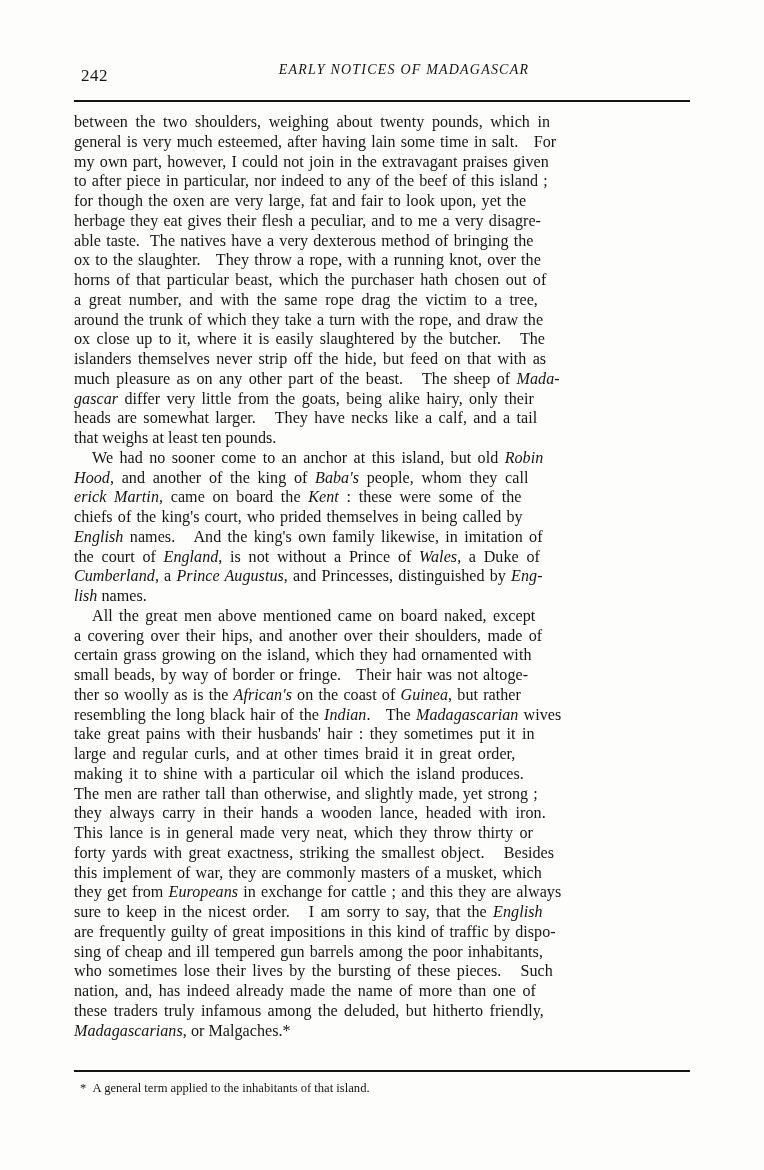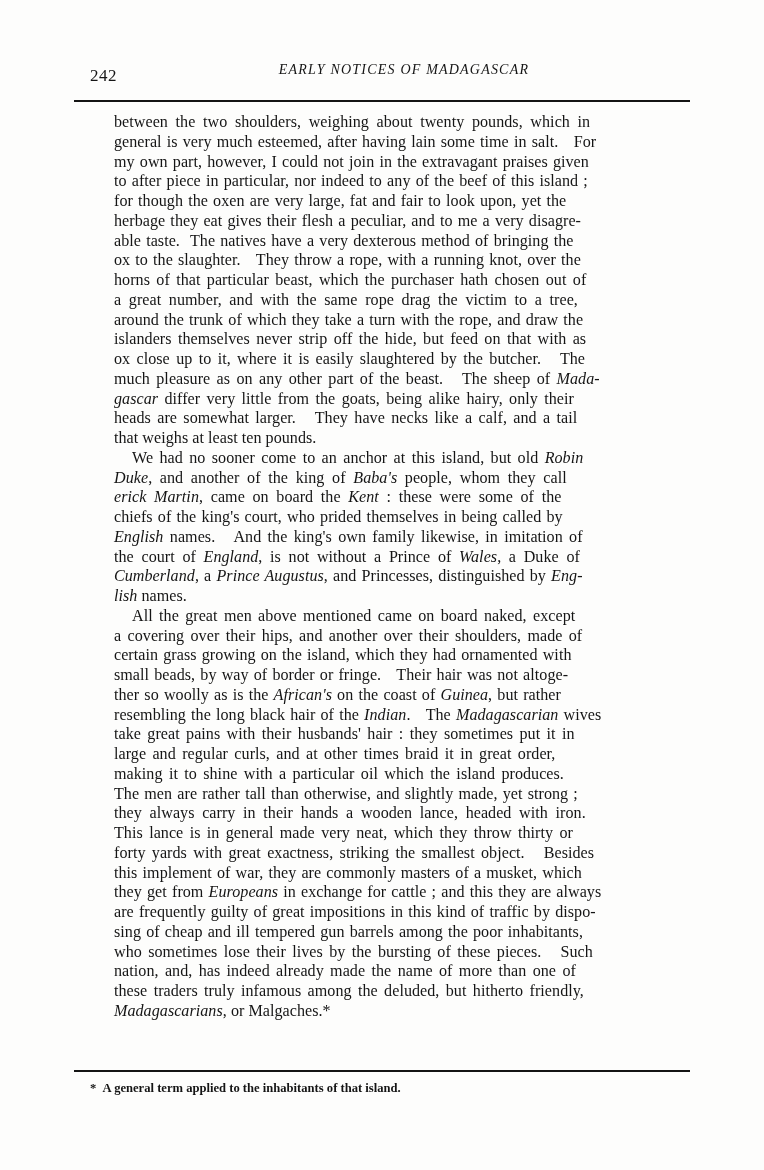--- a/index.html
+++ b/index.html
@@ -22,21 +22,21 @@
   
   #header {
     position: absolute;
     left: 74px;
     top: 62px;
     width: 616px;
     height: 30px;
   }
   #folio {
     position: absolute;
-    left: 16px;
+    left: 7px;
     top: 4px;
     font-size: 17px;
     letter-spacing: 0.5px;
     font-family: "Liberation Serif", "DejaVu Serif", serif;
   }
   #running-title {
     position: absolute;
     left: 0;
     right: 0;
     top: 0;
@@ -79,47 +79,45 @@
     height: 19.75px;
     line-height: 19.75px;
     font-size: 16.1px;
     white-space: nowrap;
     letter-spacing: 0.04px;
   }
   
   .line > .j {
     display: inline-block;
     width: 616px;
-    margin-left: 40px;
   }
   .line.flush > .j {
     width: auto;
   }
   .indent {
     display: inline-block;
     width: 18px;
   }
   i {
     font-style: italic;
   }
   
   .sp1 { word-spacing: 1.1px; }
   .sp2 { word-spacing: 2.3px; }
   .sp3 { word-spacing: 3.6px; }
 
   
   #footnote {
     position: absolute;
-    left: 74px;
+    left: 64px;
     top: 1080px;
     width: 616px;
     font-size: 12.6px;
     line-height: 16px;
     white-space: nowrap;
-    font-weight: bold;
   }
   #footnote .fn-indent {
     display: inline-block;
     width: 16px;
   }
   .fn-star {
     font-size: 12.6px;
   }
 </style>
 </head>
@@ -140,31 +138,31 @@
       <span class="line"><span class="j sp1">general is very much esteemed, after having lain some time in salt.&nbsp;&nbsp; For</span></span>
       <span class="line"><span class="j sp1">my own part, however, I could not join  in the extravagant praises  given</span></span>
       <span class="line"><span class="j sp1">to after piece in particular, nor  indeed  to any of  the beef of  this island ;</span></span>
       <span class="line"><span class="j sp1">for though  the  oxen are  very  large, fat and  fair to look upon,  yet the</span></span>
       <span class="line"><span class="j sp1">herbage they eat  gives their flesh a peculiar, and to me  a  very disagre-</span></span>
       <span class="line"><span class="j sp1">able taste.&nbsp; The natives have a  very dexterous  method  of bringing the</span></span>
       <span class="line"><span class="j sp1">ox to the slaughter.&nbsp;&nbsp; They throw a rope, with a running knot, over the</span></span>
       <span class="line"><span class="j sp2">horns of that particular beast,  which the  purchaser  hath chosen  out of</span></span>
       <span class="line"><span class="j sp3">a  great  number,  and with  the  same  rope  drag  the victim  to  a tree,</span></span>
       <span class="line"><span class="j sp1">around the trunk of which they take a turn with the rope, and  draw the</span></span>
+      <span class="line"><span class="j sp2">ox close up to it, where  it is easily  slaughtered  by the  butcher.&nbsp;&nbsp; The</span></span>
       <span class="line"><span class="j sp2">islanders themselves  never  strip  off the hide,  but feed  on that  with as</span></span>
-      <span class="line"><span class="j sp2">ox close up to it, where  it is easily  slaughtered  by the  butcher.&nbsp;&nbsp; The</span></span>
       <span class="line"><span class="j sp2">much pleasure as on any other part  of  the  beast.&nbsp;&nbsp; The sheep  of <i>Mada-</i></span></span>
       <span class="line"><span class="j sp2"><i>gascar</i>  differ very  little  from  the goats,  being alike  hairy,  only their</span></span>
       <span class="line"><span class="j sp2">heads are somewhat  larger.&nbsp;&nbsp; They  have necks  like a  calf, and  a  tail</span></span>
       <span class="line flush"><span class="j">that weighs at least ten pounds.</span></span>
     </div>
 
     <div class="para">
       <span class="line"><span class="j sp2"><span class="indent"></span>We had no sooner come  to  an  anchor  at  this  island,  but  old  <i>Robin</i></span></span>
-      <span class="line"><span class="j sp3"><i>Duke</i>, and another  of  the  king  of  <i>Baba's</i>  people,  whom  they  call</span></span>
+      <span class="line"><span class="j sp3"><i>Hood</i>, and another  of  the  king  of  <i>Baba's</i>  people,  whom  they  call</span></span>
       <span class="line"><span class="j sp3"><i>erick  Martin</i>,  came  on  board  the  <i>Kent</i> :  these  were  some  of  the</span></span>
       <span class="line"><span class="j sp1">chiefs of the king's court, who prided themselves in being called by</span></span>
       <span class="line"><span class="j sp2"><i>English</i>  names.&nbsp;&nbsp; And the king's own family likewise,  in imitation  of</span></span>
       <span class="line"><span class="j sp3">the court of <i>England</i>, is not without a Prince  of  <i>Wales</i>,  a  Duke  of</span></span>
       <span class="line"><span class="j sp1"><i>Cumberland</i>, a <i>Prince  Augustus</i>, and Princesses, distinguished by <i>Eng-</i></span></span>
       <span class="line flush"><span class="j"><i>lish</i> names.</span></span>
     </div>
 
     <div class="para">
       <span class="line"><span class="j sp2"><span class="indent"></span>All  the  great  men  above mentioned  came  on  board  naked,  except</span></span>
@@ -175,20 +173,21 @@
       <span class="line"><span class="j sp1">resembling the long black hair of the <i>Indian</i>.&nbsp;&nbsp; The <i>Madagascarian</i> wives</span></span>
       <span class="line"><span class="j sp2">take  great  pains  with their husbands' hair : they  sometimes put  it in</span></span>
       <span class="line"><span class="j sp2">large and regular curls, and at  other  times  braid  it  in  great  order,</span></span>
       <span class="line"><span class="j sp2">making  it  to  shine  with  a  particular  oil  which  the  island  produces.</span></span>
       <span class="line"><span class="j sp1">The men are rather tall than otherwise, and  slightly  made,  yet  strong ;</span></span>
       <span class="line"><span class="j sp3">they always carry  in  their  hands  a  wooden  lance,  headed  with iron.</span></span>
       <span class="line"><span class="j sp2">This lance is in  general  made  very  neat,  which  they  throw  thirty or</span></span>
       <span class="line"><span class="j sp2">forty yards with great exactness,  striking  the  smallest  object.&nbsp;&nbsp; Besides</span></span>
       <span class="line"><span class="j sp1">this implement of war, they are commonly masters  of  a  musket,  which</span></span>
       <span class="line"><span class="j sp1">they get from <i>Europeans</i> in exchange for cattle ; and this they are always</span></span>
+      <span class="line"><span class="j sp2">sure to keep in the nicest order.&nbsp;&nbsp; I  am  sorry  to  say,  that  the  <i>English</i></span></span>
       <span class="line"><span class="j sp1">are frequently guilty of great impositions in this kind of traffic by dispo-</span></span>
       <span class="line"><span class="j sp1">sing of cheap and ill tempered gun  barrels among the poor inhabitants,</span></span>
       <span class="line"><span class="j sp2">who sometimes lose their lives  by  the  bursting  of these  pieces.&nbsp;&nbsp; Such</span></span>
       <span class="line"><span class="j sp2">nation, and, has indeed already made  the  name  of  more  than  one  of</span></span>
       <span class="line"><span class="j sp2">these traders truly infamous among  the  deluded,  but  hitherto  friendly,</span></span>
       <span class="line flush"><span class="j"><i>Madagascarians</i>, or Malgaches.*</span></span>
     </div>
 
   </div>
 

